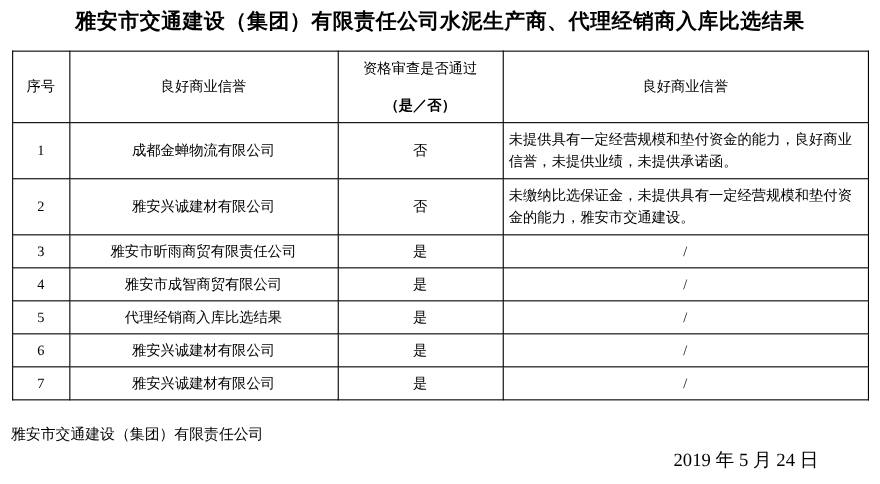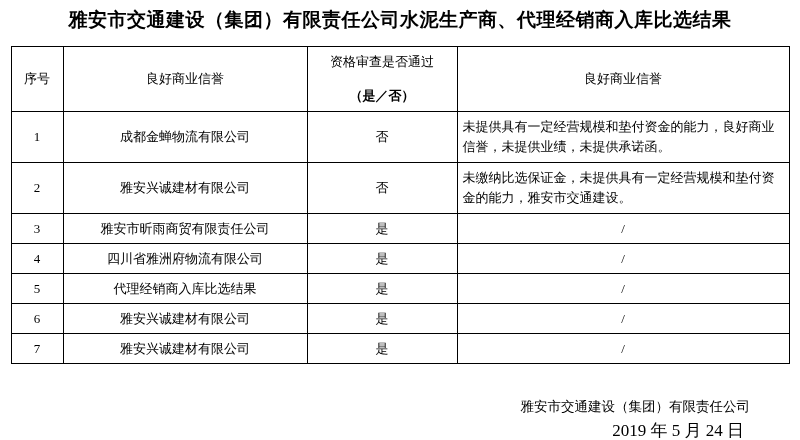--- a/index.html
+++ b/index.html
@@ -64,22 +64,22 @@
   td.c { text-align: center; }
   td.reason-cell {
     text-align: left;
     line-height: 23px;
     padding: 6px 8px 6px 8px;
   }
   tr.tall td { height: 44px; }
   tr.short td { height: 23px; }
 
   .sign {
-    margin-top: 30px;
-    text-align: right;
+    margin-top: 18px;
+    text-align: left;
     padding-right: 40px;
     font-size: 13.5px;
     line-height: 26px;
   }
   .date {
     text-align: right;
     padding-right: 46px;
     font-size: 17px;
     line-height: 22px;
   }
@@ -131,21 +131,21 @@
 
       <tr class="short">
         <td class="c">3</td>
         <td class="c">雅安市昕雨商贸有限责任公司</td>
         <td class="c">是</td>
         <td class="c">/</td>
       </tr>
 
       <tr class="short">
         <td class="c">4</td>
-        <td class="c">四川省雅洲府物流有限公司</td>
+        <td class="c">雅安市成智商贸有限公司</td>
         <td class="c">是</td>
         <td class="c">/</td>
       </tr>
 
       <tr class="short">
         <td class="c">5</td>
         <td class="c">代理经销商入库比选结果</td>
         <td class="c">是</td>
         <td class="c">/</td>
       </tr>

